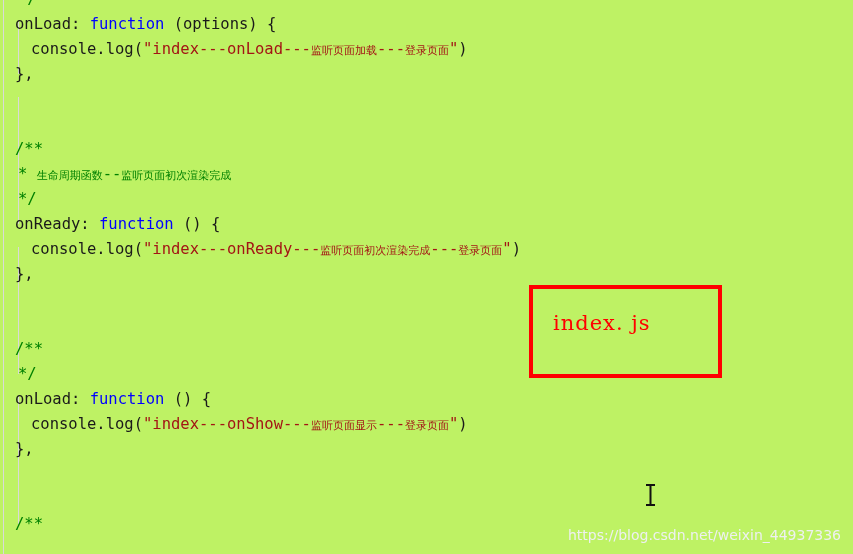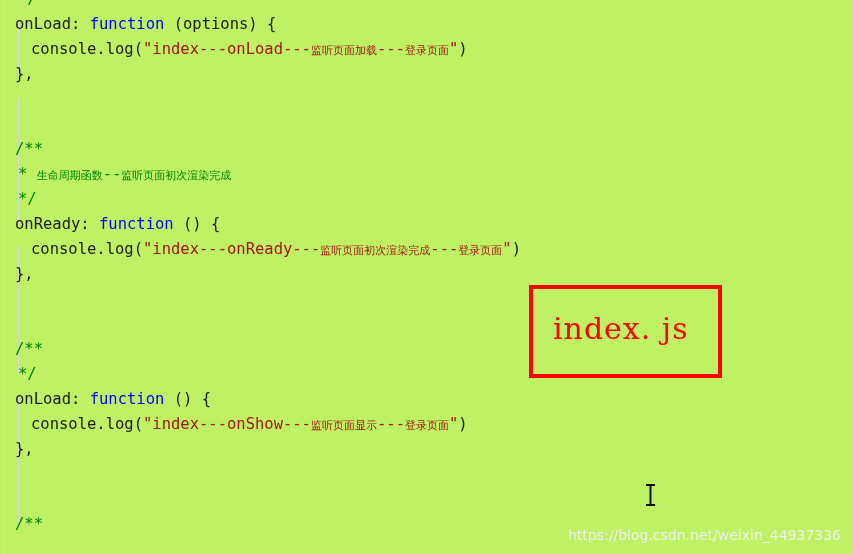--- a/index.html
+++ b/index.html
@@ -78,21 +78,21 @@
     border: 4px solid #ff0000;
     background: transparent;
     box-sizing: content-box;
   }
   #callout-label {
     position: absolute;
     left: 20px;
     top: 22px;
     color: #ff0000;
     font-family: "DejaVu Serif", "Liberation Serif", serif;
-    font-size: 30px;
+    font-size: 21px;
     letter-spacing: 1px;
     white-space: pre;
   }
 
   
   #ibeam {
     position: absolute;
     left: 645px;
     top: 484px;
     width: 11px;

